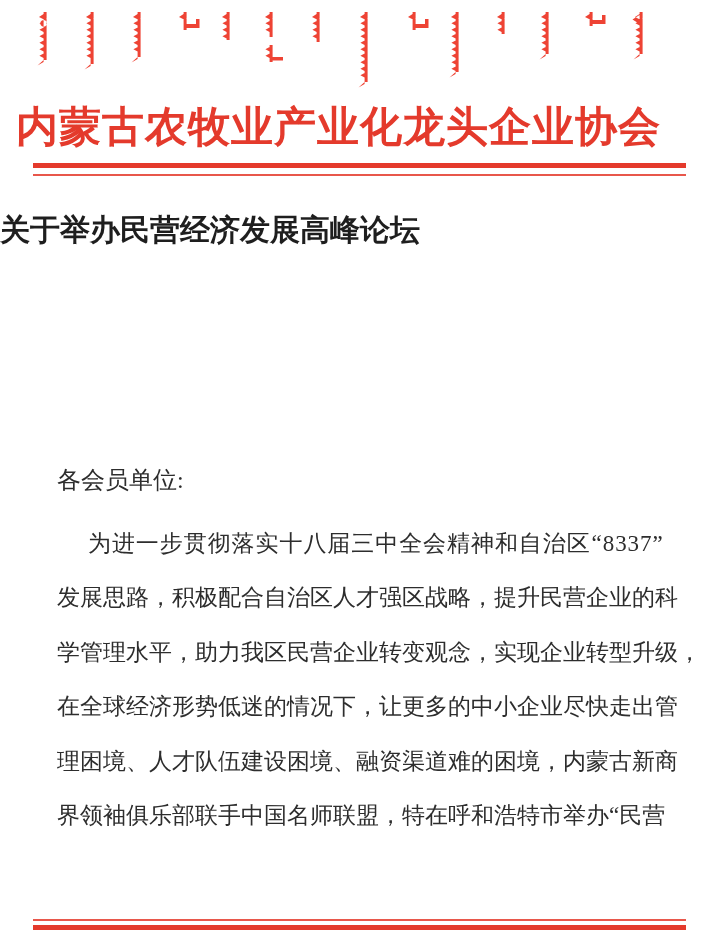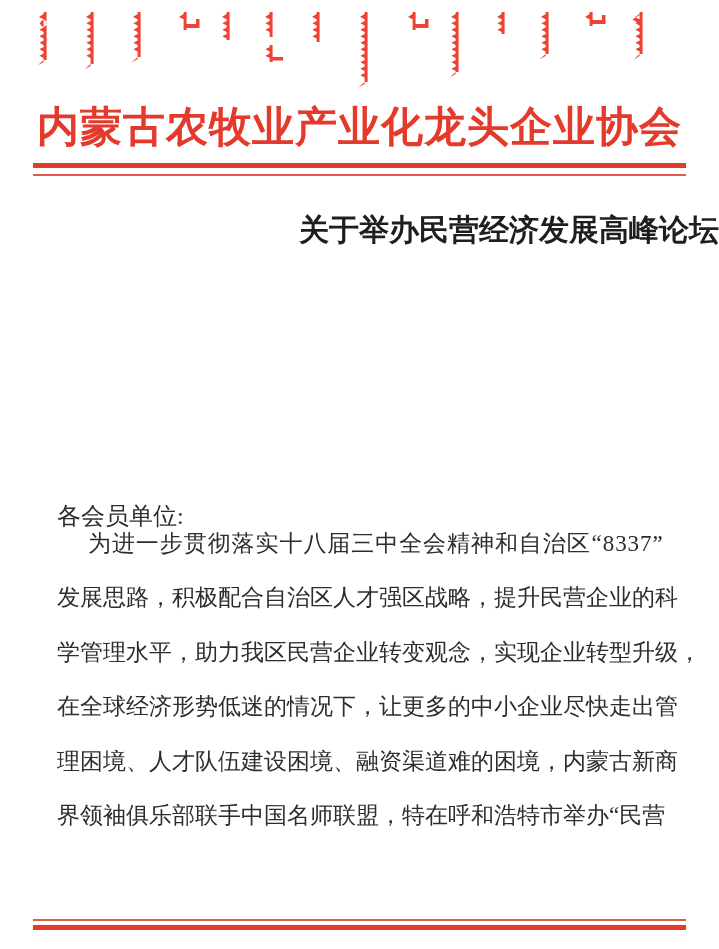--- a/index.html
+++ b/index.html
@@ -6,33 +6,34 @@
     --red:#e43a2c; --banner-red:#ee4334; --title-ink:#1e1e1e; --body-ink:#2d2d2d; --paper:#ffffff;
   }
   html,body{margin:0;padding:0;background:#ffffff;}
   .page{
     position:relative; width:719px; height:949px; background:var(--paper);
     font-family:"Liberation Serif","DejaVu Serif",serif; overflow:hidden;
   }
   .banner-svg{position:absolute; left:35px; top:4px; width:650px; height:96px;}
   .org-title{
     position:absolute; left:0; right:0; top:94px; height:66px; line-height:66px;
-    text-align:center; color:var(--red); font-size:42px; font-weight:700; letter-spacing:1px;
+    color:var(--red); font-size:42px; font-weight:700; letter-spacing:1px;
     white-space:nowrap;
+    padding-left:16px;
   }
   .rule{position:absolute; left:33px; width:653px; background:var(--red);}
   .rule-top-thick{top:163px; height:5px;}
   .rule-top-thin{top:174px; height:2px; opacity:.85;}
   .rule-bottom-thin{top:919px; height:2px; opacity:.85;}
   .rule-bottom-thick{top:925px; height:5px;}
-  .doc-title{position:absolute; left:0; right:0; top:193px; text-align:right; color:var(--title-ink);}
+  .doc-title{position:absolute; left:0; right:0; top:193px; text-align:left; color:var(--title-ink);}
   .doc-title .t{height:74px; line-height:74px; font-size:30px; font-weight:700; white-space:nowrap;}
   .salutation{
     position:absolute; left:57px; top:460px; height:40px; line-height:40px;
-    font-size:24px; color:var(--body-ink); white-space:nowrap;margin-top:36px;
+    font-size:24px; color:var(--body-ink); white-space:nowrap;
   }
   .body-paragraph{position:absolute; left:57px; top:517px; width:606px; color:var(--body-ink); font-size:23px;}
   .para-line{height:54.4px; line-height:54.4px; letter-spacing:0.5px; white-space:nowrap;}
   .para-line.just{display:flex; justify-content:space-between; align-items:center; letter-spacing:0;}
   .para-line.just span{flex:0 0 auto;}
   .indent-spacer{display:inline-block; width:30px; flex:0 0 30px;}
 </style>
 </head>
 <body>
 

